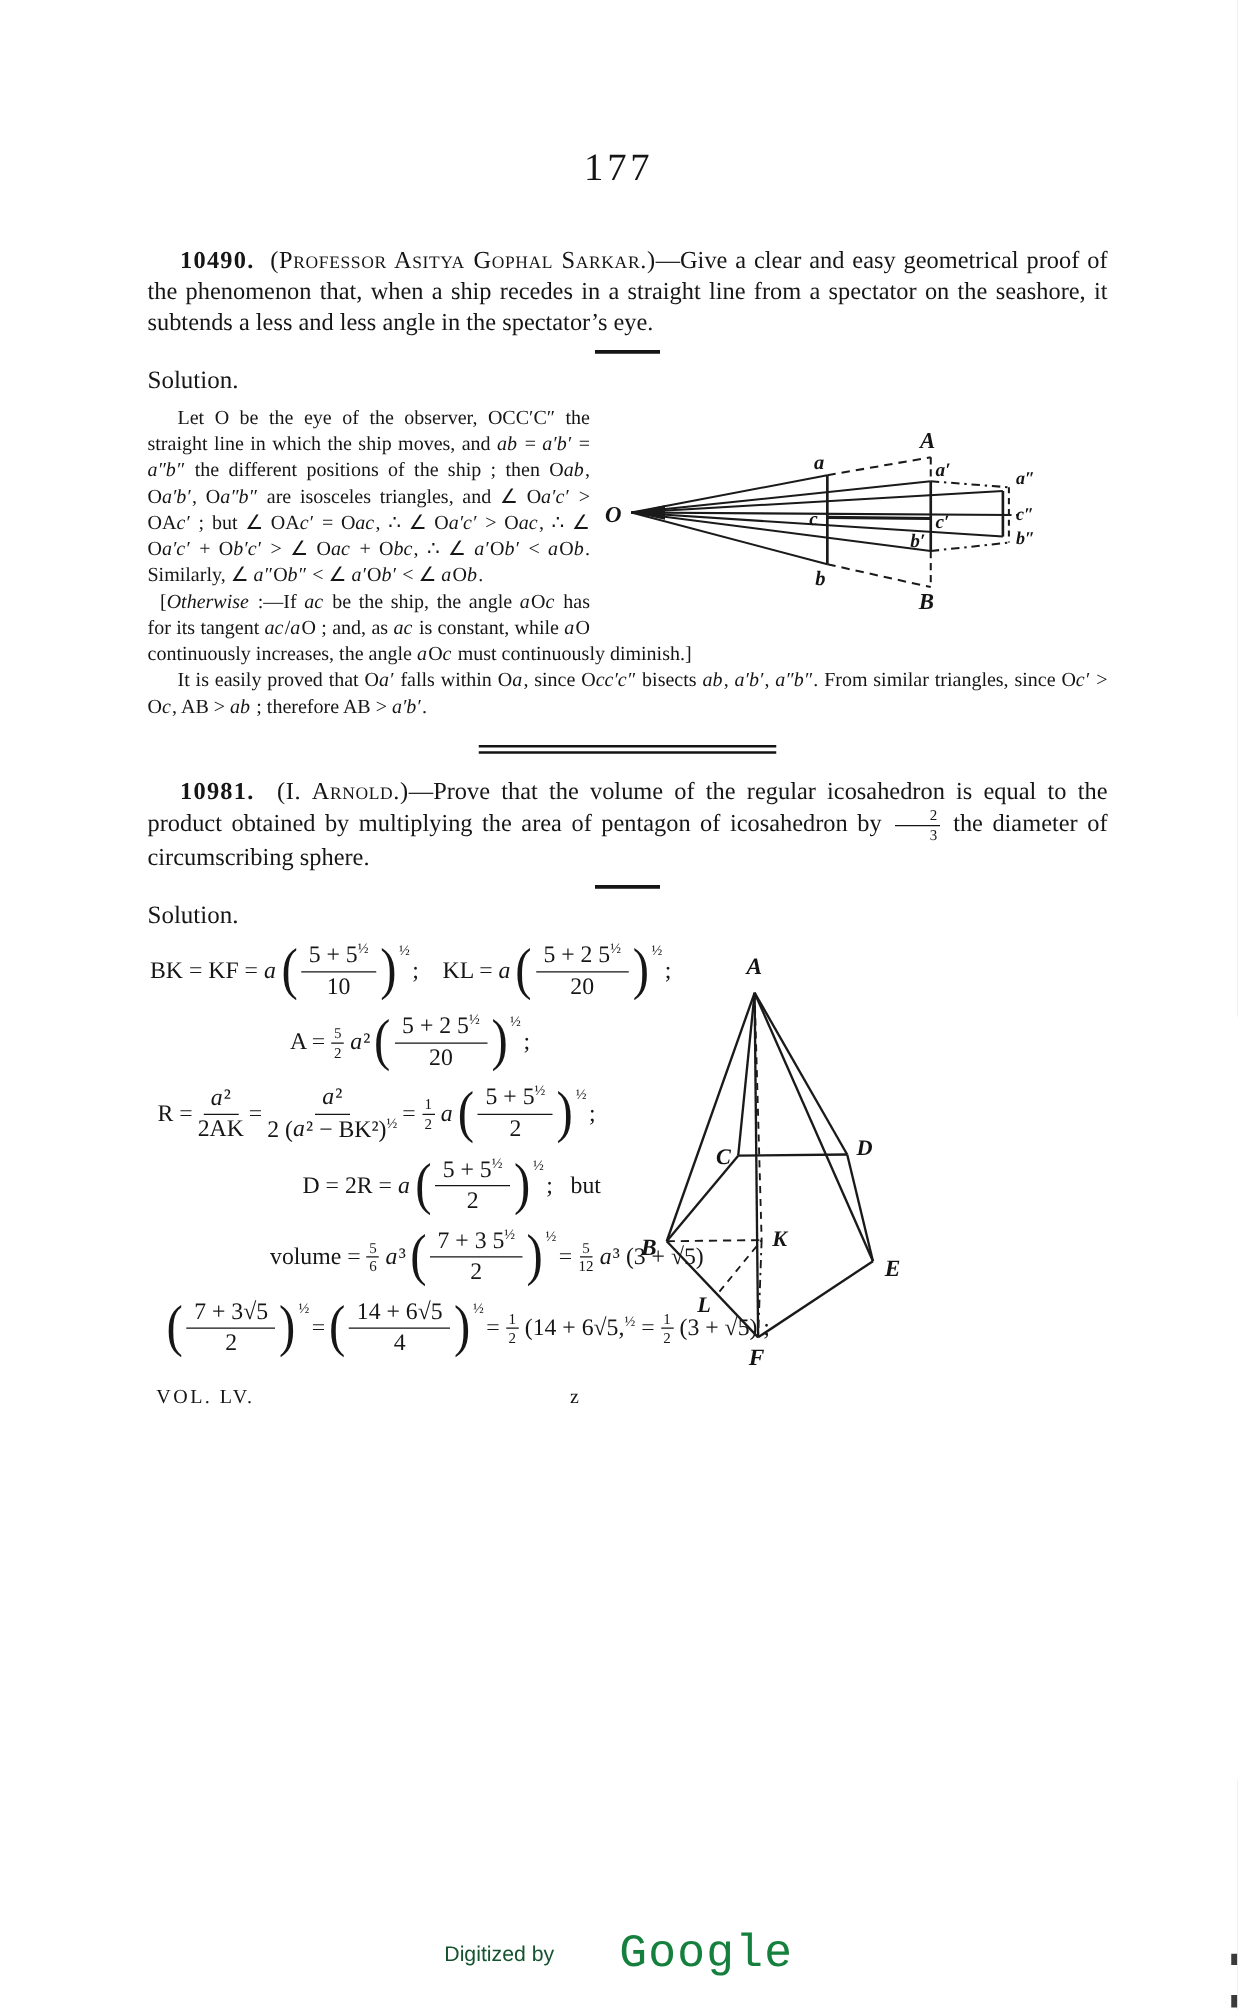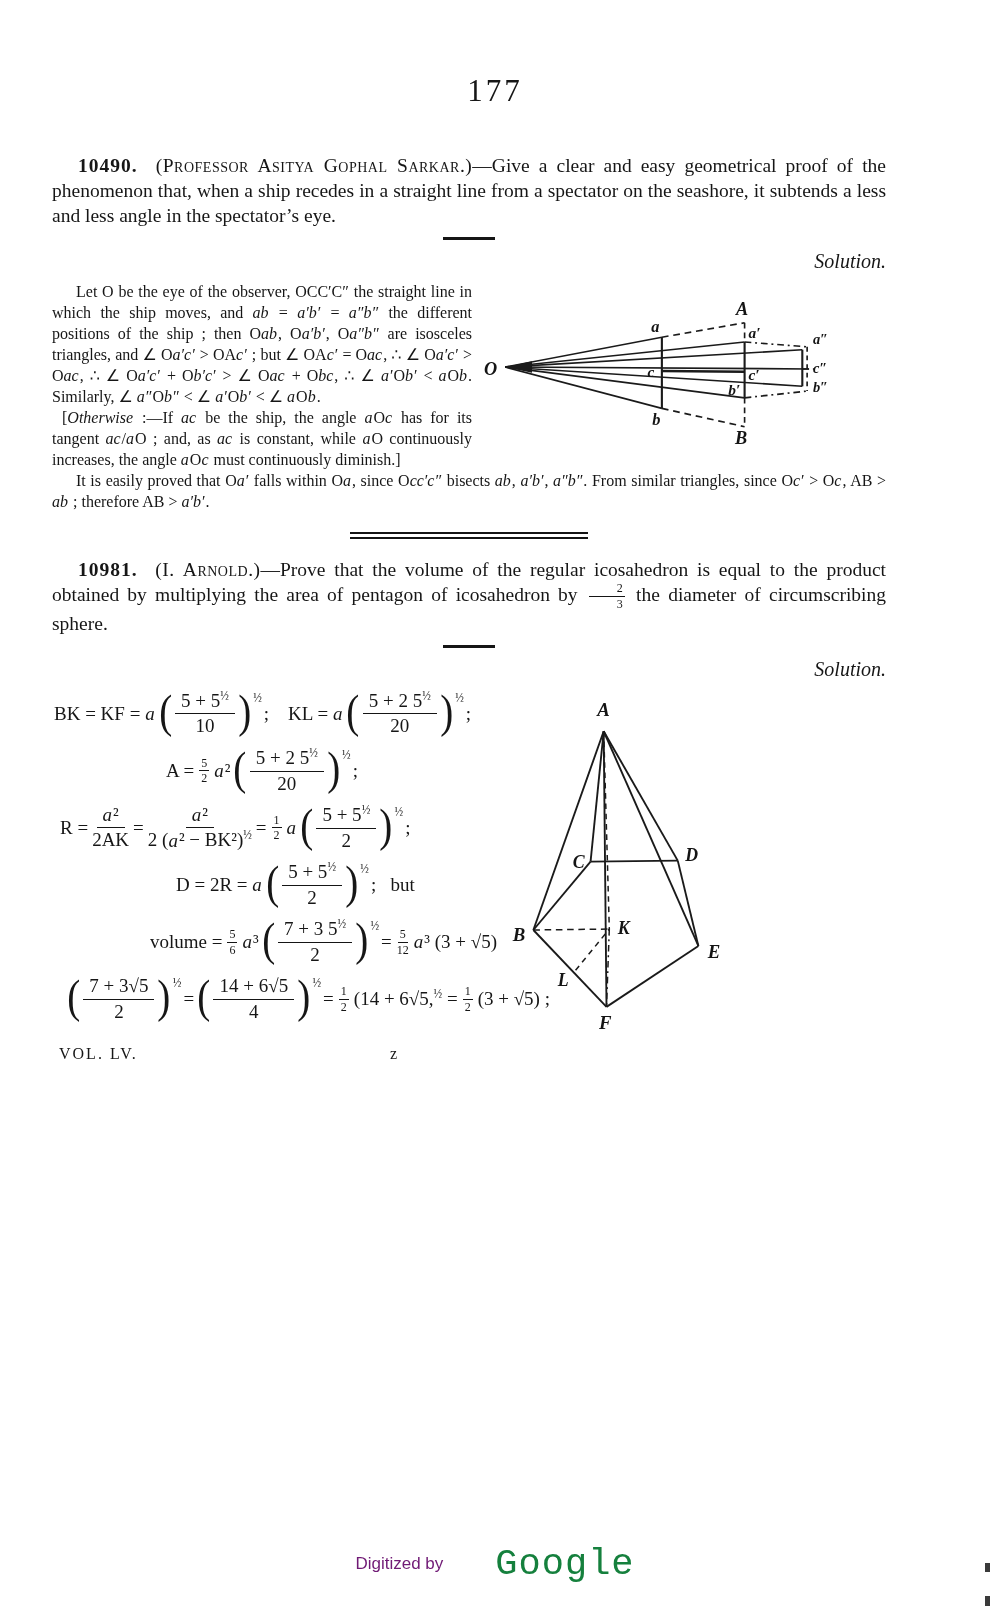--- a/index.html
+++ b/index.html
@@ -1,30 +1,30 @@
 <!DOCTYPE html>
 <html><head>
 <meta charset="utf-8">
 <style>
   html,body{margin:0;padding:0;background:#e8e8e8;}
   .sheet{
     position:relative; width:990px; height:1608px; background:#ffffff;
     font-family:"Liberation Serif", serif; color:#161616; overflow:hidden;
     margin:0 auto;
   }
-  .pageno{ text-align:center; padding-top:73px; font-size:31px; letter-spacing:3px; }
-  .body-col{ margin:44px 104px 0 52px; }
+  .pageno{ text-align:center; padding-top:116px; font-size:31px; letter-spacing:3px; }
+  .body-col{ margin:44px 104px 0 118px; }
   p.prob{
     font-size:19.5px; line-height:25px; text-align:justify; margin:0; text-indent:26px;
   }
   .prob-num{ font-weight:bold; letter-spacing:1px; }
   .attrib-caps{ font-variant:small-caps; letter-spacing:.5px; }
   .rule-short{ width:52px; height:3px; background:#151515; margin:9px auto 7px; }
   .rule-double{ width:238px; height:3px; border-top:2px solid #141414; border-bottom:2px solid #141414; margin:20px auto 18px; }
-  .sol-head{ text-align:right; font-style:italic; font-size:20px; margin:10px 0 8px; }
+  .sol-head{ text-align:left; font-size:20px; margin:10px 0 8px; }
   .sol-text{ font-size:16px; line-height:21px; text-align:justify; margin:0; }
   .sol-text.ind{ text-indent:24px; }
   .sol-text.br{ text-indent:10px; }
   .fig-ship{ float:right; width:404px; height:170px; margin:2px 0 4px 10px; }
   .sol2{ position:relative; }
   .fig-icosa{ position:absolute; right:92px; top:-4px; width:300px; height:368px; }
   .intro{ width:452px; }
   .formula{ display:flex; align-items:center; font-size:19px; margin:9px 0; white-space:pre; }
   .formula i, .sol-text i, p.prob i{ padding-right:1px; }
   .fpart{ margin:0 2px; }
@@ -35,21 +35,21 @@
   .sfrac .num{ border-bottom:1px solid #151515; padding:0 2px 1px; }
   .sfrac .den{ padding-top:1px; }
   .paren{ font-size:46px; line-height:0; display:inline-block; vertical-align:middle; position:relative; top:-2px; font-weight:400; transform:scaleX(.85); }
   .exp{ font-size:12px; position:relative; top:-16px; margin-left:1px; }
   .formula sup, .sol-text sup{ font-size:11.5px; }
   .ml1{ margin-left:112px; } .ml2{ margin-left:6px; } .ml3{ margin-left:122px; } .ml4{ margin-left:96px; } .ml5{ margin-left:14px; }
   .footer-row{ position:relative; margin-top:22px; height:24px; font-size:16px; }
   .vol{ position:absolute; left:7px; letter-spacing:2px; }
   .sig{ position:absolute; left:338px; }
   .watermark{ position:absolute; left:0; right:0; top:1543px; text-align:center; }
-  .wm-pre{ font-family:"Liberation Sans", sans-serif; font-size:17px; color:#701a75; vertical-align:middle; margin-right:8px; }
+  .wm-pre{ font-family:"Liberation Sans", sans-serif; font-size:17px; color:#14532d; vertical-align:middle; margin-right:8px; }
   .wm-brand{ font-family:Liberation Mono, monospace; font-size:37px; color:#15803d; vertical-align:middle; letter-spacing:1px;margin-left:44px; }
   .edge-mark{ position:absolute; right:0; width:5px; background:#3a3a3a; }
   .em1{ top:1563px; height:9px; } .em2{ top:1596px; height:10px; }
   svg text{ font-family:"Liberation Serif", serif; font-style:italic; font-weight:bold; fill:#141414; }
 </style>
 </head>
 <body>
 
 <div class="sheet">
 

